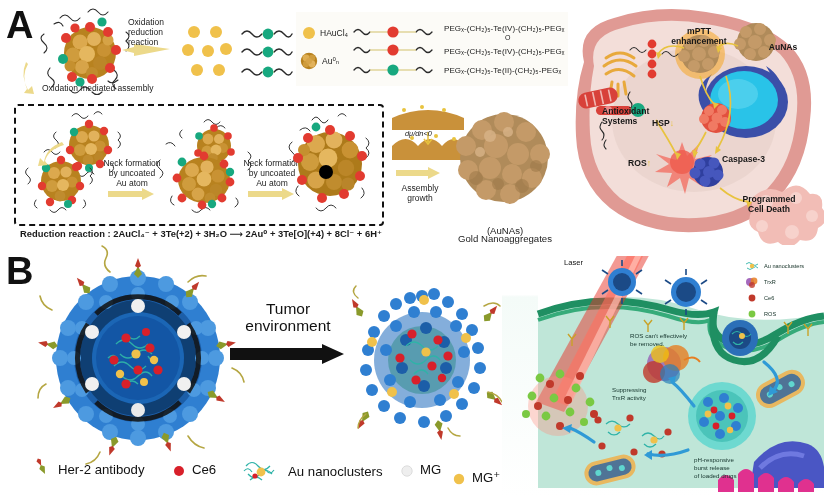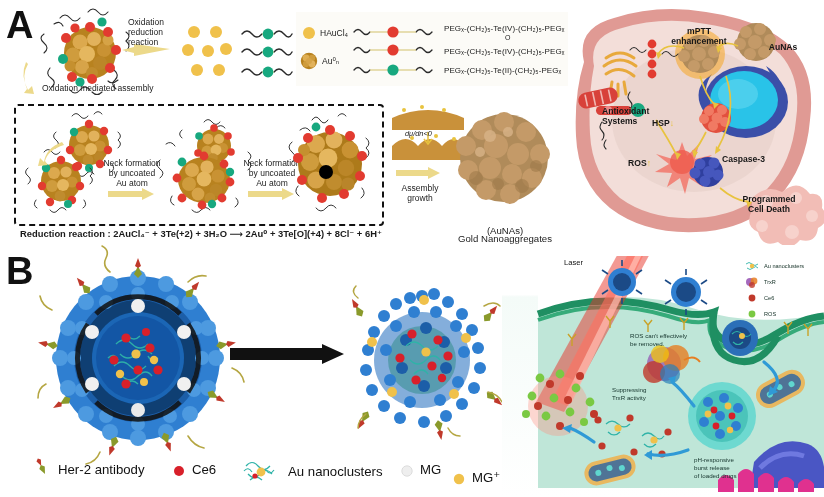--- a/index.html
+++ b/index.html
@@ -687,20 +687,24 @@
       <path d="M72 14 q-8 -6 -4 -14 q4 -8 -4 -12"></path>
       <path d="M150 24 q8 -8 18 -6"></path>
       <path d="M194 110 q10 4 12 14"></path>
       <path d="M150 178 q6 10 16 12"></path>
       <path d="M62 194 q-4 10 -14 12"></path>
       <path d="M8 126 q-8 4 -8 14"></path>
       <path d="M14 52 q-10 -4 -12 -14"></path>
     </g>
   </svg>
 
+  <div class="abs tumor-arrow-txt" style="left:232px;top:300px;width:112px;">
+    <div>Tumor</div>
+    <div>environment</div>
+  </div>
   <svg class="abs" style="left:230px;top:344px;" width="116" height="20">
     <path d="M0 4 L92 4 L92 0 L114 10 L92 20 L92 16 L0 16 Z" fill="#111"></path>
   </svg>
 
   <svg class="abs" style="left:336px;top:282px;" width="172" height="156">
     <circle cx="86" cy="78" r="48" fill="#1f6bbd" opacity=".55"></circle>
     <circle cx="86" cy="78" r="34" fill="#2b8a86" opacity=".5"></circle>
 
     <g fill="#2f7fd1">
       <circle cx="86" cy="14" r="6"></circle>

